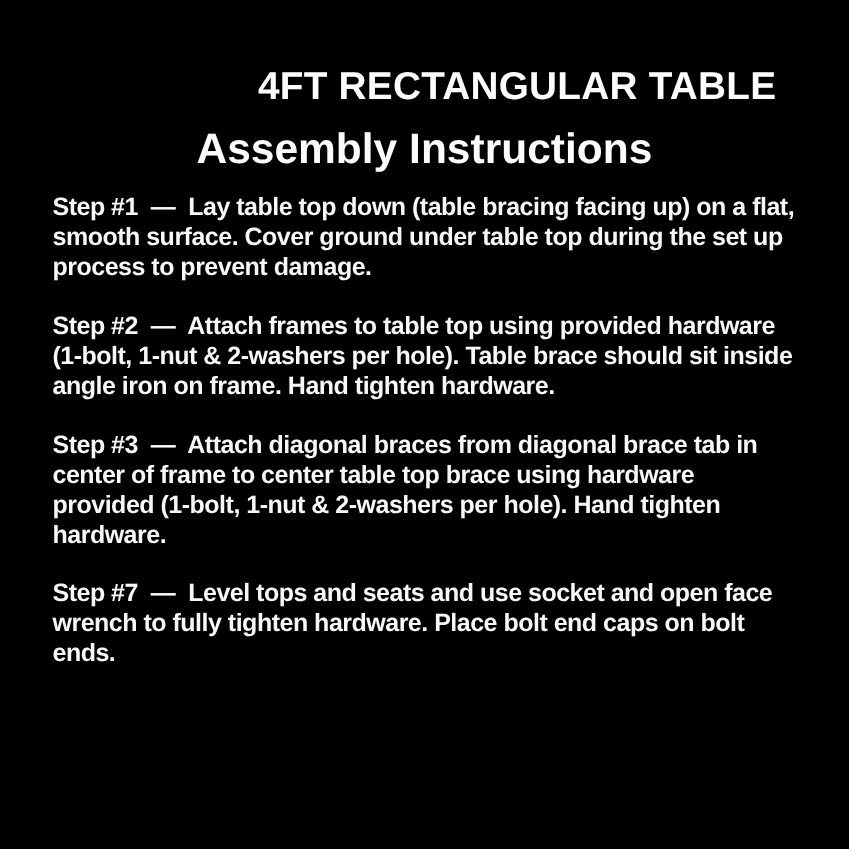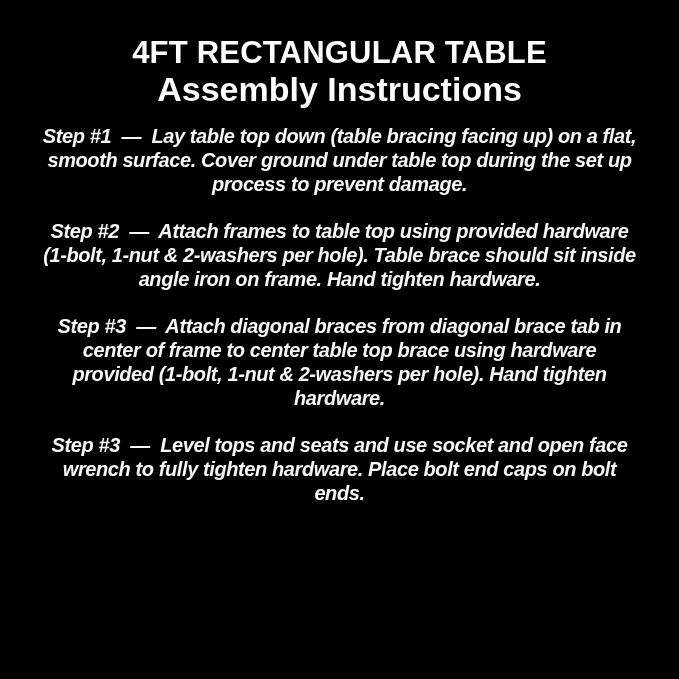--- a/index.html
+++ b/index.html
@@ -13,37 +13,36 @@
     height: 679px;
     box-sizing: border-box;
     background: #000000;
     color: #fafafa;
     font-family: "Liberation Sans", sans-serif;
     font-weight: bold;
     padding: 34px 42px 20px 42px;
     overflow: hidden;
   }
   .title {
-    margin: 0;
-    text-align: center;
+    margin: 16px;
+    text-align: right;
     font-size: 31px;
     line-height: 38px;
     letter-spacing: 0.2px;
     color: #fcfcfc;
   }
   .subtitle {
     margin: 2px 0 20px 0;
     text-align: center;
     font-size: 34px;
     line-height: 30px;
     color: #fcfcfc;
   }
   .steps {
-    text-align: center;
-    font-style: italic;
+    text-align: left;
   }
   .step {
     margin: 0 0 23px 0;
     font-size: 20px;
     line-height: 24px;
     letter-spacing: -0.4px;
     white-space: pre-wrap;
     color: #f7f7f7;
   }
 </style>
@@ -51,15 +50,15 @@
 <body>
 
 <div class="sheet">
   <h1 class="title">4FT RECTANGULAR TABLE</h1>
   <h2 class="subtitle">Assembly Instructions</h2>
 
   <div class="steps">
     <p class="step">Step #1  —  Lay table top down (table bracing facing up) on a flat, smooth surface. Cover ground under table top during the set up process to prevent damage.</p>
     <p class="step">Step #2  —  Attach frames to table top using provided hardware (1-bolt, 1-nut &amp; 2-washers per hole). Table brace should sit inside angle iron on frame. Hand tighten hardware.</p>
     <p class="step">Step #3  —  Attach diagonal braces from diagonal brace tab in center of frame to center table top brace using hardware provided (1-bolt, 1-nut &amp; 2-washers per hole). Hand tighten hardware.</p>
-    <p class="step">Step #3  —  Level tops and seats and use socket and open face wrench to fully tighten hardware. Place bolt end caps on bolt ends.</p>
+    <p class="step">Step #7  —  Level tops and seats and use socket and open face wrench to fully tighten hardware. Place bolt end caps on bolt ends.</p>
   </div>
 </div>
 
 </body></html>

